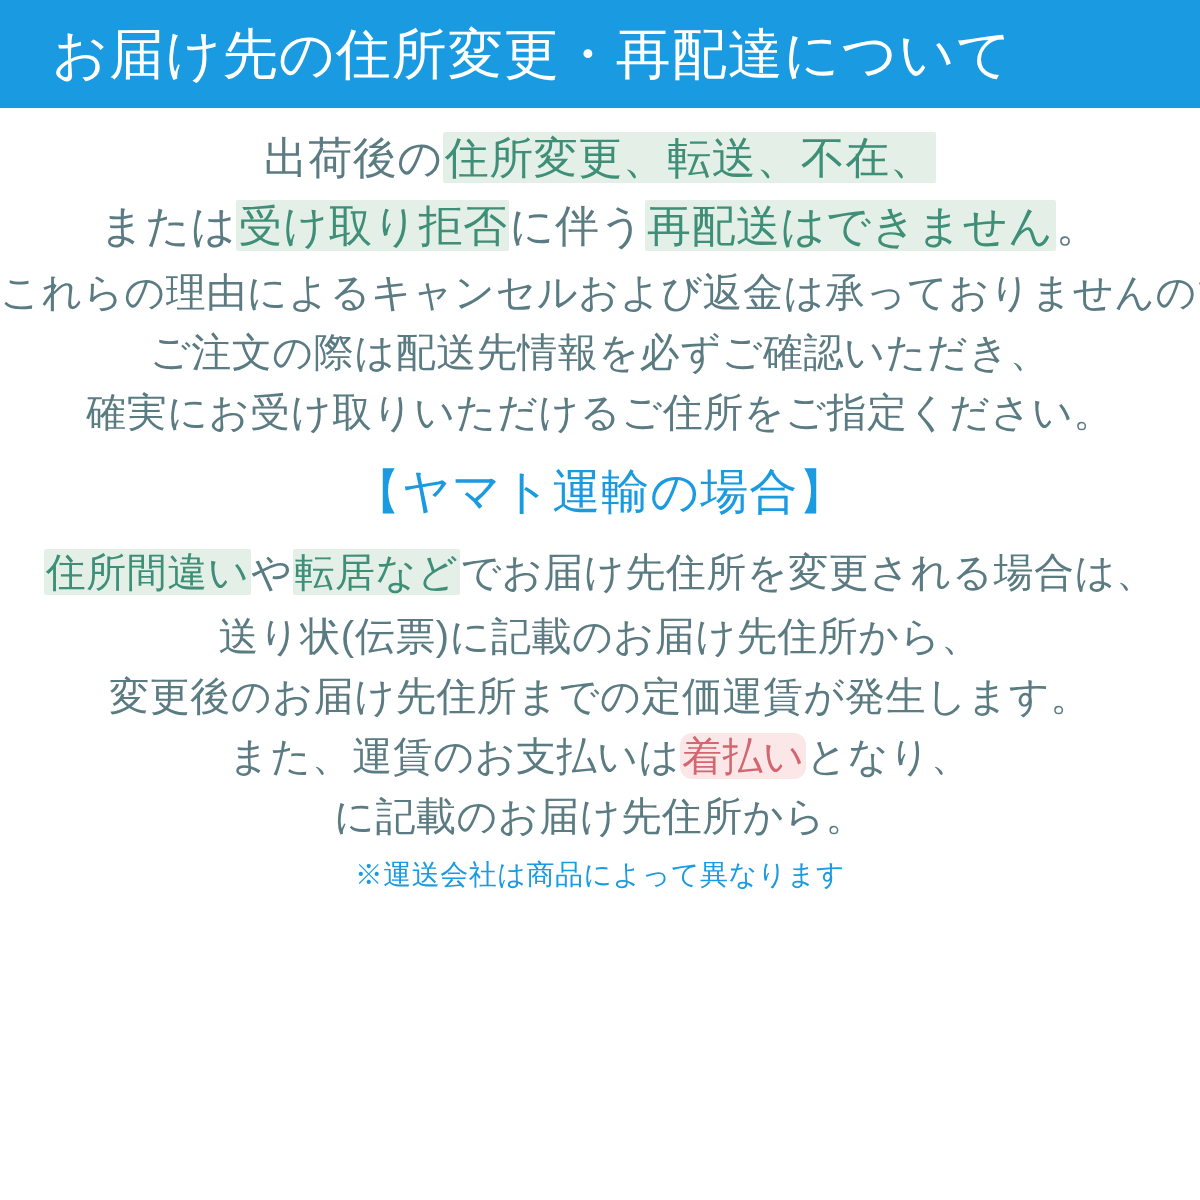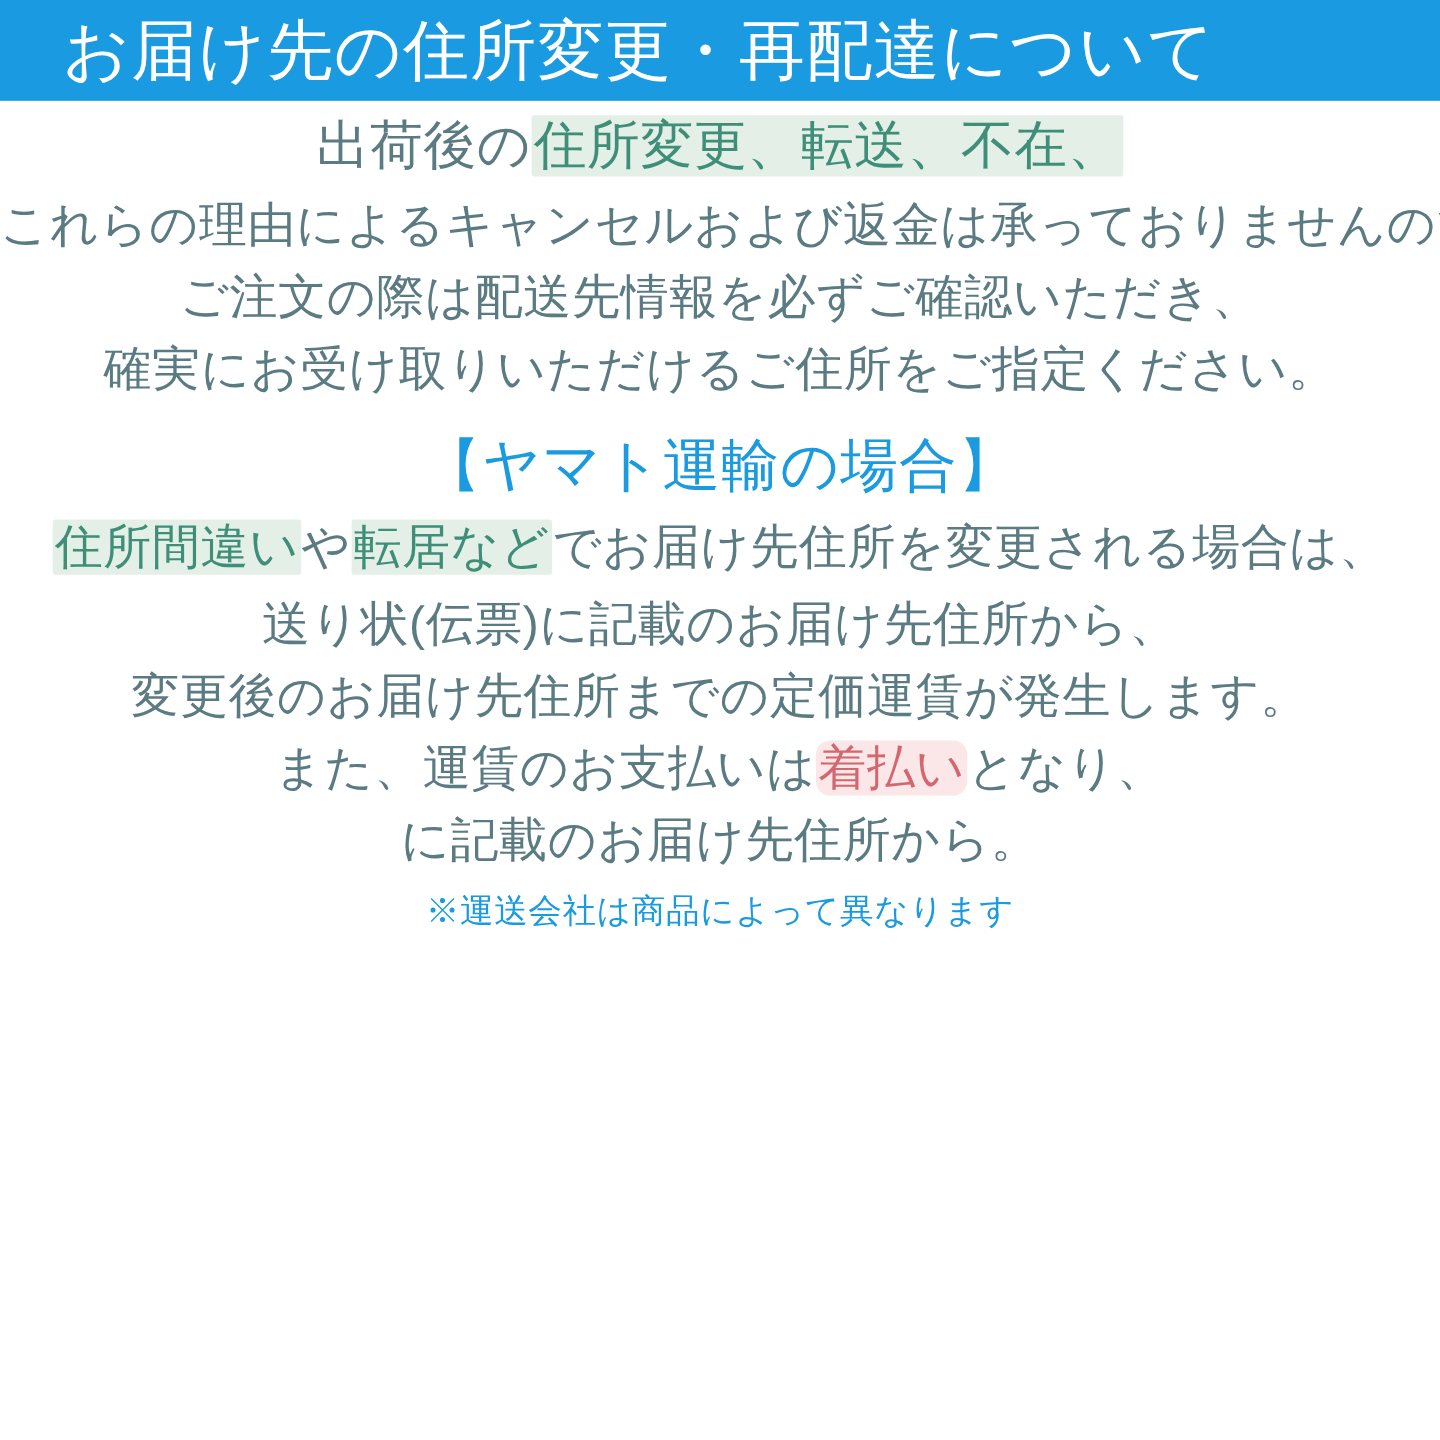--- a/index.html
+++ b/index.html
@@ -15,21 +15,21 @@
   }
   .page {
     position: relative;
     width: 1200px;
     height: 1200px;
     box-sizing: border-box;
   }
   
   .header-bar {
     width: 1200px;
-    height: 84px;
+    height: 108px;
     background: #1a9ae0;
     display: flex;
     align-items: center;
     box-sizing: border-box;
     padding-left: 52px;
   }
   .header-title {
     color: #ffffff;
     font-size: 55px;
     line-height: 1.0;
@@ -55,21 +55,21 @@
     text-align: center;
     color: #5b7b82;
     font-size: 40px;
     line-height: 1.0;
     white-space: nowrap;
     letter-spacing: 0.5px;
   }
   .line.big {
     font-size: 44px;
   }
-  .gap-22 { margin-top: 16px; }
+  .gap-22 { margin-top: 28px; }
   .gap-18 { margin-top: 24px; }
   .gap-14 { margin-top: 20px; }
 
   
   .hl-green {
     background: #e4efe8;
     color: #3f8f78;
     padding: 1px 2px;
     border-radius: 2px;
   }
@@ -99,20 +99,23 @@
     <div class="header-title">お届け先の住所変更・再配達について</div>
   </div>
 
   <div class="content">
 
 
     <div class="line big gap-22">
       <span class="plain">出荷後の</span><span class="hl-green">住所変更、転送、不在、</span>
     </div>
 
+    <div class="line big gap-18">
+      <span class="plain">または</span><span class="hl-green">受け取り拒否</span><span class="plain">に伴う</span><span class="hl-green">再配送はできません</span><span class="plain">。</span>
+    </div>
 
     <div class="line gap-18">これらの理由によるキャンセルおよび返金は承っておりませんので、</div>
     <div class="line gap-14">ご注文の際は配送先情報を必ずご確認いただき、</div>
     <div class="line gap-14">確実にお受け取りいただけるご住所をご指定ください。</div>
 
     <div class="section-heading sec2-heading">【ヤマト運輸の場合】</div>
 
     <div class="line gap-22">
       <span class="hl-green">住所間違い</span><span class="plain">や</span><span class="hl-green">転居など</span><span class="plain">でお届け先住所を変更される場合は、</span>
     </div>

